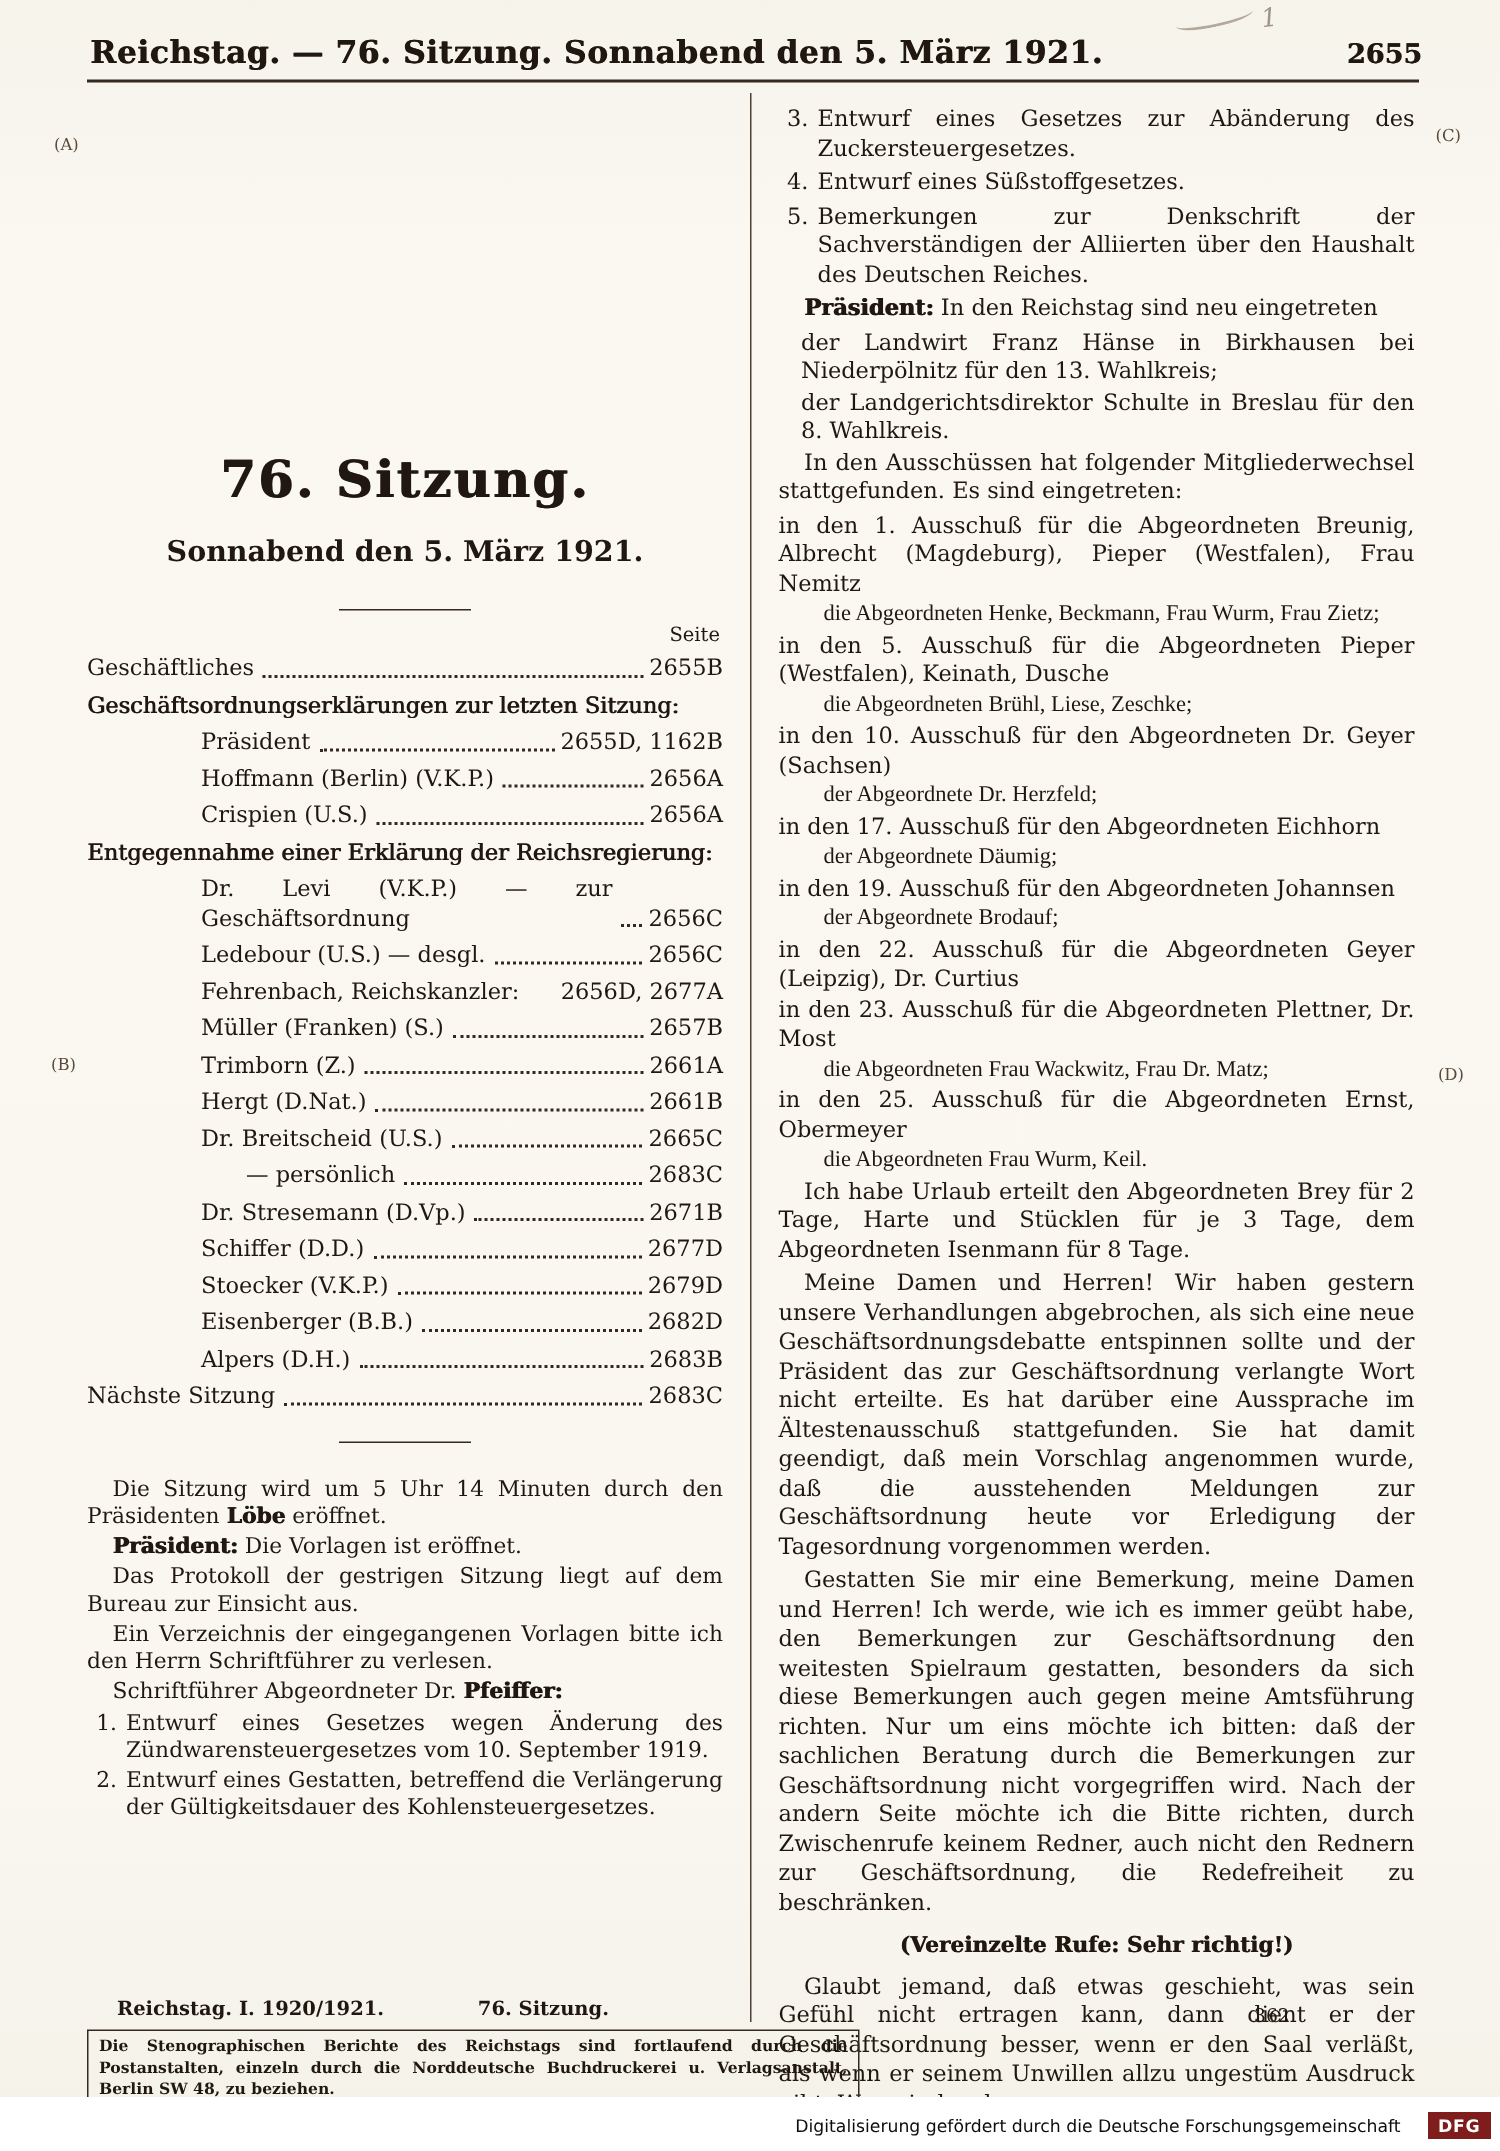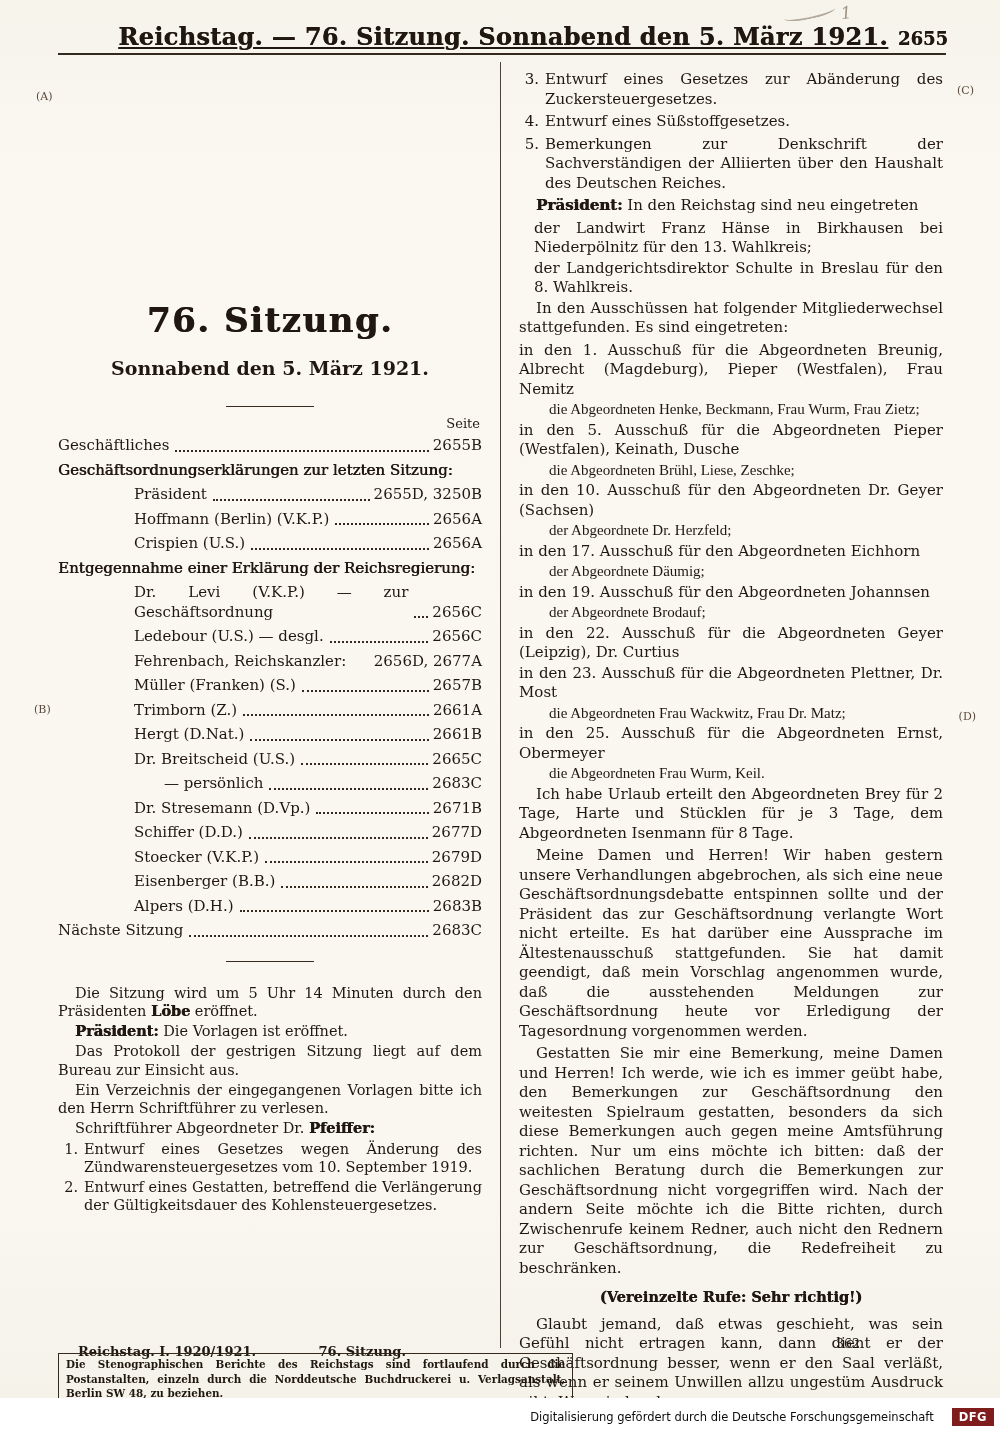--- a/index.html
+++ b/index.html
@@ -10,21 +10,21 @@
     color: #201810;
   }
   .page { position: relative; width: 1000px; height: 1434px; overflow: hidden; background: #ffffff; }
   .sheet {
     position: absolute; left: 0; top: 0; width: 1000px; height: 1398px;
     background: linear-gradient(180deg, #f5f3ea 0%, #faf8f1 12%, #f9f7f0 85%, #f4f2e9 100%);
     overflow: hidden;
   }
   
   .page-header { position: absolute; top: 22px; left: 60px; right: 52px; display: flex; align-items: baseline; }
-  .header-title { flex: 1; text-align: right; font-weight: 700; font-size: 24px; letter-spacing: .3px; text-shadow: .4px 0 0 currentColor; text-decoration: underline; }
+  .header-title { flex: 1; text-align: left; font-weight: 700; font-size: 21px; letter-spacing: .3px; text-shadow: .4px 0 0 currentColor; }
   .page-number { font-weight: 700; font-size: 18px; margin-left: 10px; text-shadow: .4px 0 0 currentColor; }
   .header-rule { position: absolute; top: 53px; left: 58px; right: 54px; border-top: 2.2px solid #33291f; }
   .col-divider { position: absolute; left: 500px; top: 62px; height: 1286px; width: 1.2px; background: #4c4135; }
   
   .margin-marker { position: absolute; font-size: 11px; color: #584a3c; }
   .mk-a { left: 36px; top: 90px; }
   .mk-b { left: 34px; top: 703px; }
   .mk-c { right: 26px; top: 84px; }
   .mk-d { right: 24px; top: 710px; }
   
@@ -61,21 +61,21 @@
   .num-item { display: flex; font-size: 14.5px; line-height: 1.26; margin-bottom: 2px; }
   .col-right .num-item { font-size: 15px; line-height: 1.3; margin-bottom: 3px; }
   .num-item .num { flex: 0 0 26px; text-align: right; padding-right: 6px; }
   .num-item .txt { flex: 1; text-align: justify; hyphens: auto; }
   
   .member { font-size: 15px; line-height: 1.3; margin-left: 15px; margin-bottom: 1px; hyphens: auto; }
   .cmt { font-size: 15px; line-height: 1.3; margin-bottom: 1px; hyphens: auto; }
   .cmt.repl { margin-left: 30px; font-family: Liberation Serif, serif; }
   .interject { text-align: center; font-weight: 700; font-size: 14.5px; margin: 10px 0 8px; text-shadow: .4px 0 0 currentColor; }
   
-  .vol-line { position: absolute; left: 78px; top: 1332px; width: 404px; font-size: 13px; font-weight: 700; margin-top: 12px; }
+  .vol-line { position: absolute; left: 78px; top: 1332px; width: 404px; font-size: 13px; font-weight: 700; }
   .vol-line .vl-right { margin-left: 58px; }
   .notice-box { position: absolute; left: 58px; top: 1353px; width: 515px; border: 1.3px solid #33291f; padding: 3px 7px; font-size: 10.4px; line-height: 1.4; font-weight: 700; text-align: justify; }
   .sheet-number { position: absolute; left: 836px; top: 1336px; font-size: 12.5px; }
   .dfg-line { position: absolute; top: 1408px; right: 6px; display: flex; align-items: center; gap: 18px; font-family: "DejaVu Sans", "Liberation Sans", sans-serif; }
   .dfg-text { font-size: 11.5px; color: #0d0d0d; }
   .dfg-logo { background: #7f1d1d; color: #ffffff; font-weight: 700; font-size: 11.5px; padding: 2px 7px; letter-spacing: .5px; }
 </style>
 </head>
 <body>
 
@@ -113,21 +113,21 @@
           </div>
 
           <div class="toc-row head">
             <span class="toc-label">Geschäftsordnungserklärungen zur letzten Sitzung:</span>
 
           </div>
 
           <div class="toc-row sub">
             <span class="toc-label">Präsident</span>
             <span class="leader"></span>
-            <span class="toc-page">2655D, 3250B</span>
+            <span class="toc-page">2655D, 1162B</span>
           </div>
 
           <div class="toc-row sub">
             <span class="toc-label">Hoffmann (Berlin) (V.K.P.)</span>
             <span class="leader"></span>
             <span class="toc-page">2656A</span>
           </div>
 
           <div class="toc-row sub">
             <span class="toc-label">Crispien (U.S.)</span>

